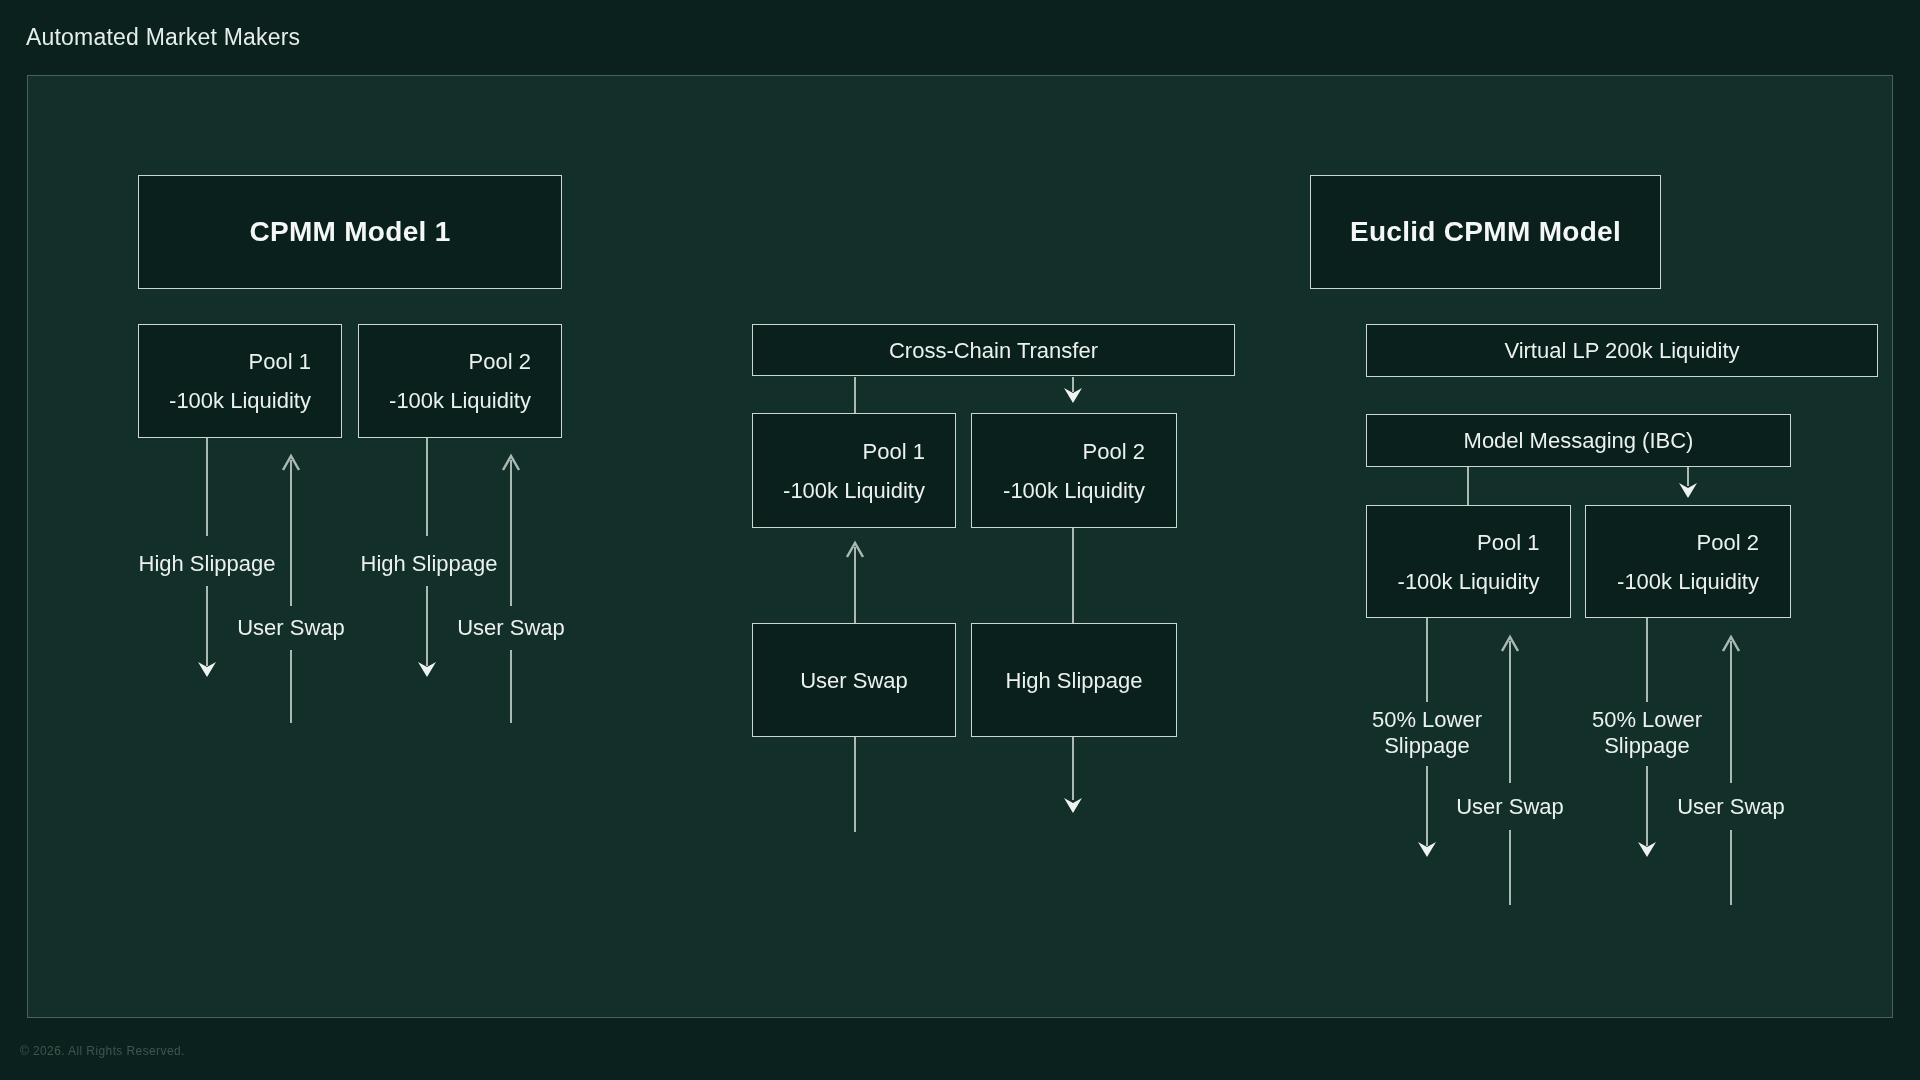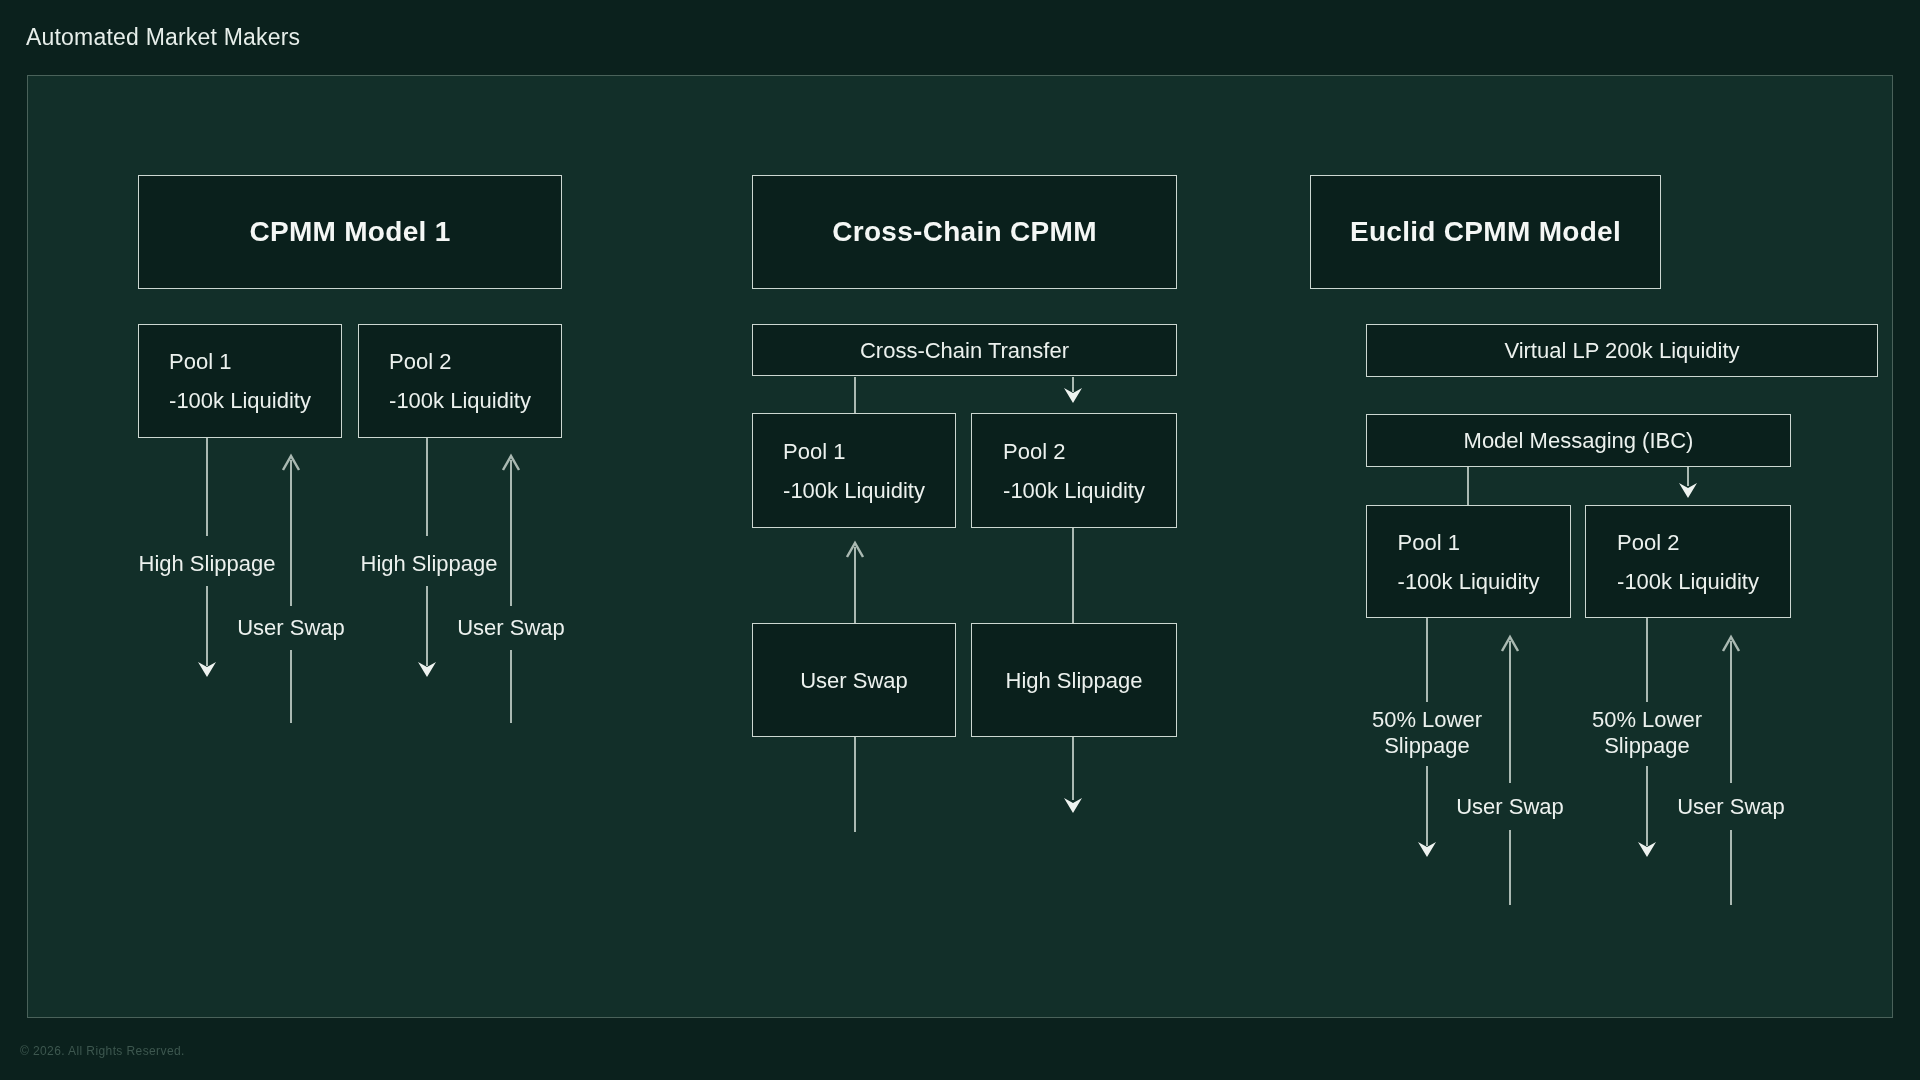--- a/index.html
+++ b/index.html
@@ -15,21 +15,21 @@
   }
   .panel{
     position:absolute;left:27px;top:75px;width:1866px;height:943px;
     background:#122f29;border:1.5px solid #4a625a;box-sizing:border-box;
   }
   .connector-svg{position:absolute;left:0;top:0;pointer-events:none;}
   .box{
     position:absolute;box-sizing:border-box;
     background:#0a201c;border:1.5px solid #ccd7d1;
     display:flex;align-items:center;justify-content:center;
-    text-align:left;
+    text-align:right;
   }
   .header-box{font-size:28px;font-weight:700;color:#f4f7f5;letter-spacing:.3px;}
   .node-box{font-size:22px;color:#ecf1ee;line-height:27px;}
   .node-box .l2{margin-top:12px;}
   .flabel{
     position:absolute;transform:translate(-50%,-50%);
     font-size:22px;line-height:26px;color:#ecf1ee;white-space:pre-line;
     text-align:center;
   }
   .footer{
@@ -127,23 +127,22 @@
       <div>Pool 2</div>
       <div class="l2">-100k Liquidity</div>
     </div>
   </div>
 
   <div class="flabel" style="left:207px;top:564px;">High Slippage</div>
   <div class="flabel" style="left:291px;top:628px;">User Swap</div>
   <div class="flabel" style="left:429px;top:564px;">High Slippage</div>
   <div class="flabel" style="left:511px;top:628px;">User Swap</div>
 
-  <div class="box header-box" style="left:752px;top:175px;width:425px;height:114px;">Cross-Chain CPMM</div>
 
-  <div class="box node-box" style="left:752px;top:324px;width:425px;height:52px;">Cross-Chain Transfer</div>
+  <div class="box node-box" style="left:752px;top:324px;width:483px;height:52px;">Cross-Chain Transfer</div>
 
   <div class="box node-box" style="left:752px;top:413px;width:204px;height:115px;">
     <div>
       <div>Pool 1</div>
       <div class="l2">-100k Liquidity</div>
     </div>
   </div>
   <div class="box node-box" style="left:971px;top:413px;width:206px;height:115px;">
     <div>
       <div>Pool 2</div>

